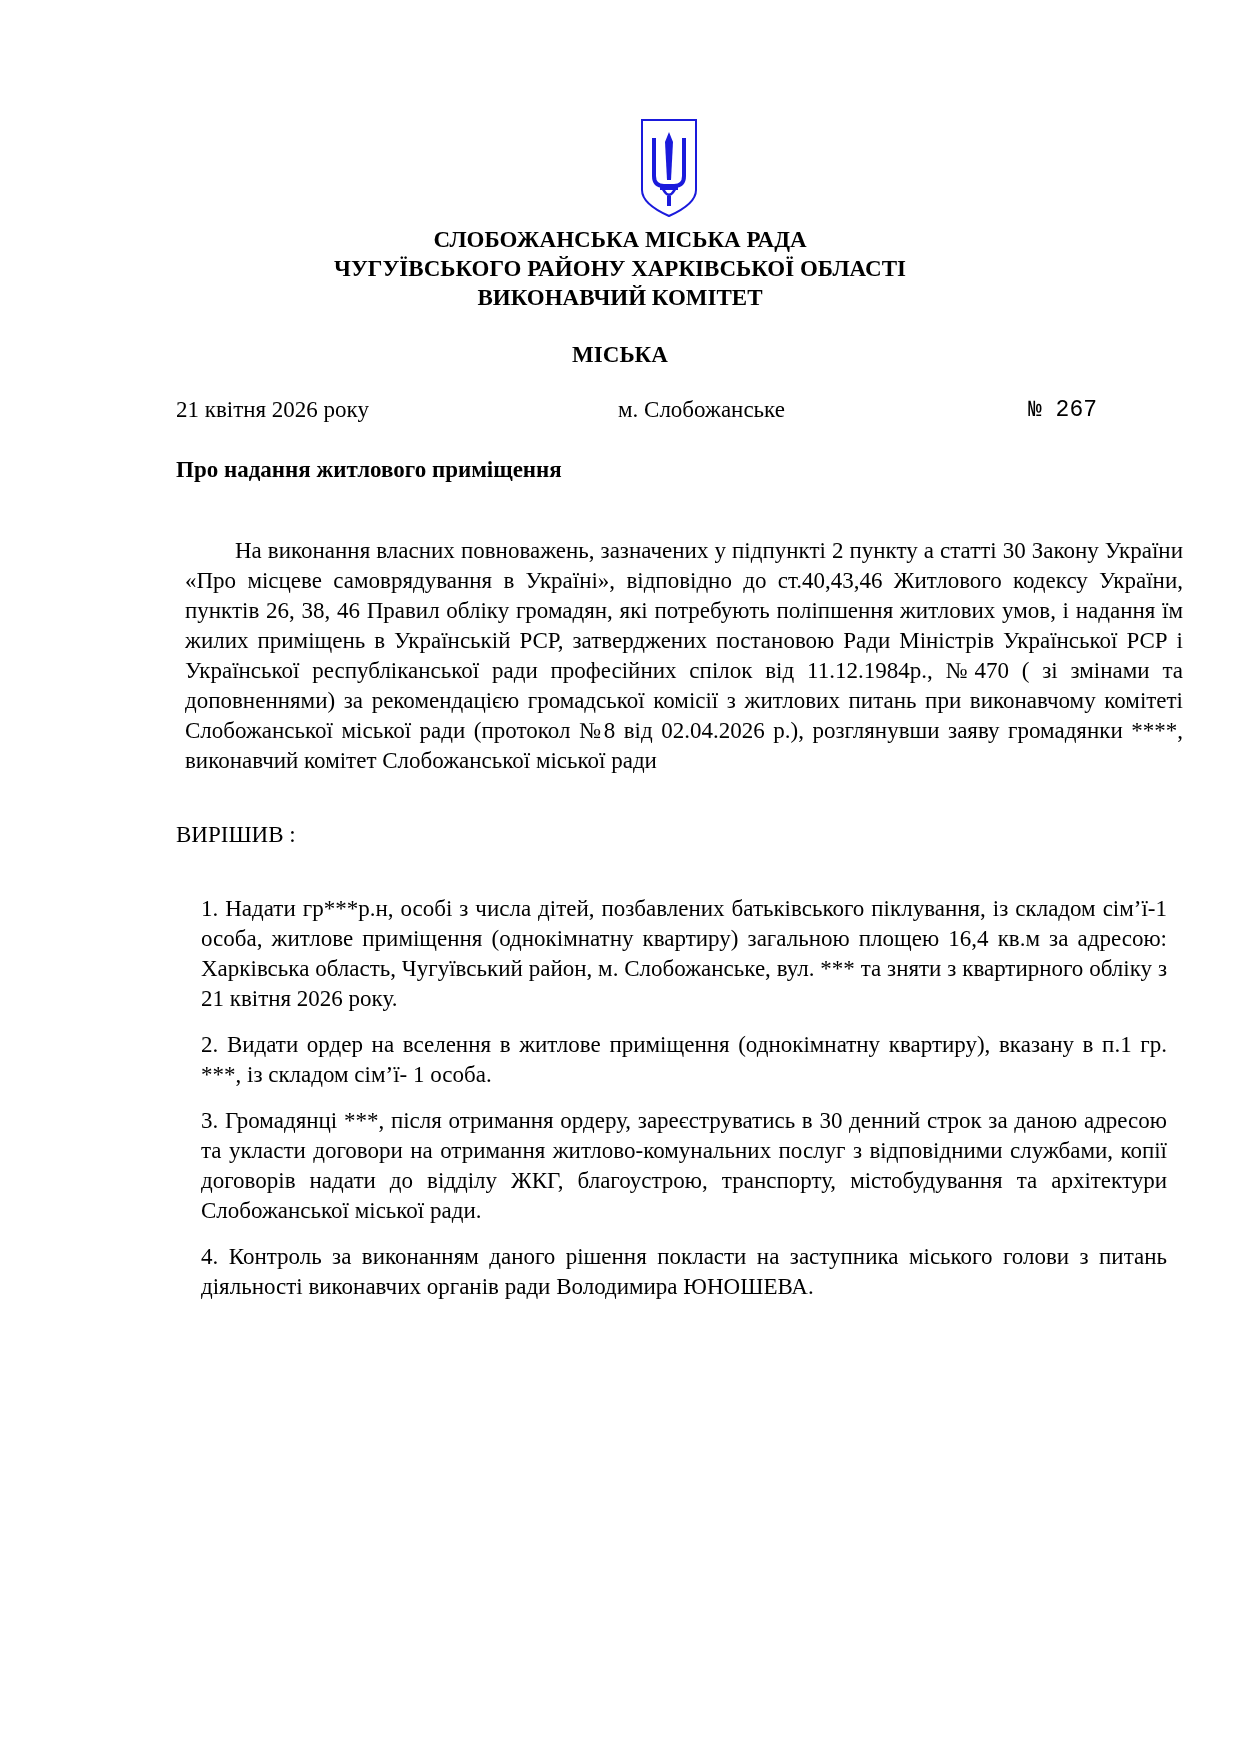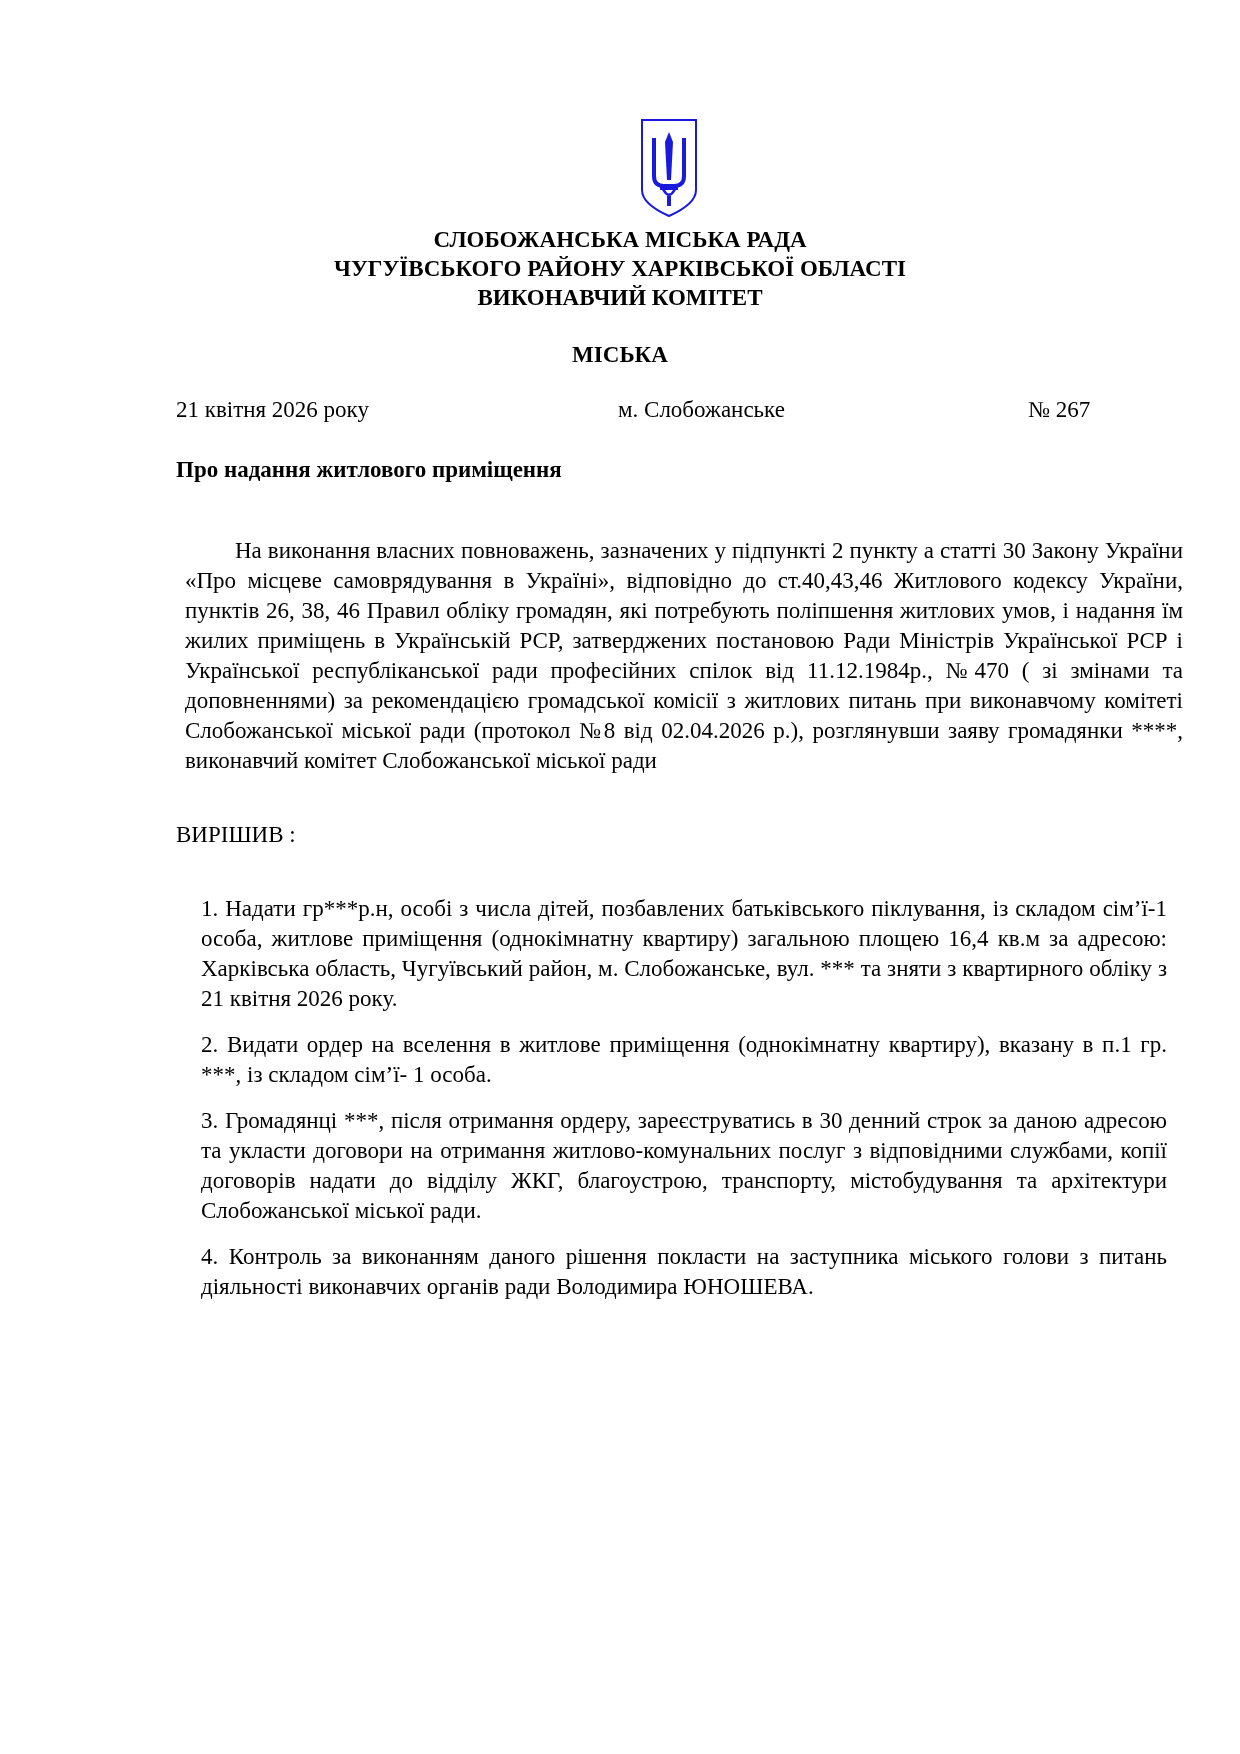--- a/index.html
+++ b/index.html
@@ -10,21 +10,21 @@
   .header-block { position: absolute; left: 0; width: 1240px; text-align: center;
                   font-weight: bold; font-size: 23px; line-height: 29px; }
   .header-block div { white-space: nowrap; }
   .hdr { top: 225px; }
   .decision-title { position: absolute; top: 342px; left: 0; width: 1240px; text-align: center;
                     font-weight: bold; font-size: 23px; }
   .meta-row { position: absolute; top: 397px; left: 176px; width: 920px; height: 30px; font-size: 23px; }
   .meta-row span { position: absolute; top: 0; white-space: nowrap; }
   .meta-date { left: 0; }
   .meta-city { left: 414px; margin-left: 28px; }
-  .meta-num { left: 852px; }
+  .meta-num { left: 852px; font-family: Liberation Mono, monospace; }
   .subject { position: absolute; top: 455px; left: 176px; width: 600px; font-weight: bold;
              font-size: 23px; line-height: 30px; }
   .subject div { white-space: nowrap; }
   .body-text { position: absolute; left: 185px; width: 998px; font-size: 23px; line-height: 30px;
                text-align: justify; }
   .para1 { top: 536px; text-indent: 50px; }
   .vyrishyv { position: absolute; top: 822px; left: 176px; font-size: 23px; }
   .items { top: 878px; }
   .items p { margin: 16px; text-align: justify; }
   .sign-row { position: absolute; top: 1338px; left: 176px; width: 940px; height: 30px; font-size: 23px; }

